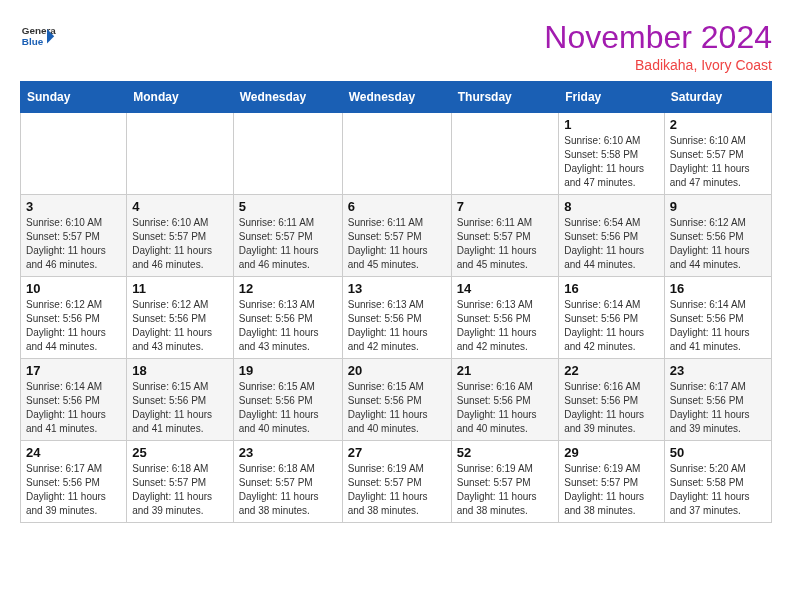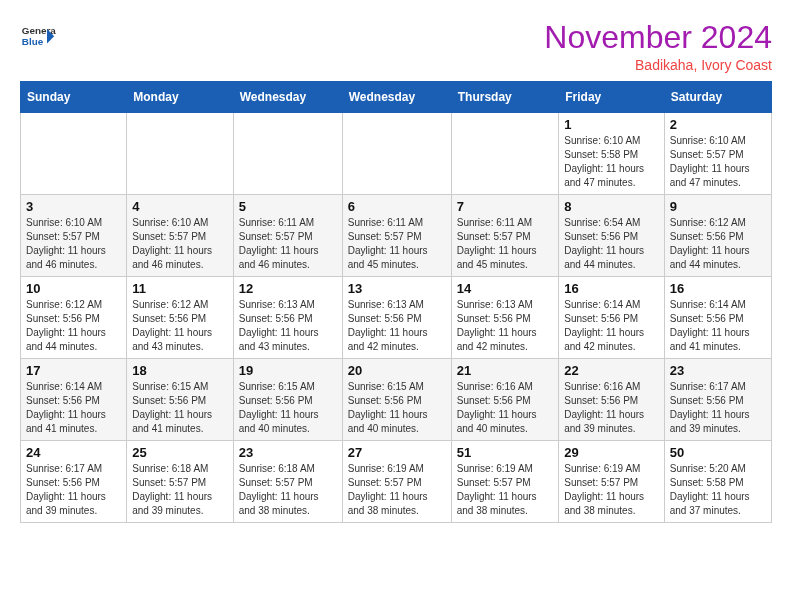--- a/index.html
+++ b/index.html
@@ -280,21 +280,21 @@
 Sunset: 5:57 PM
 Daylight: 11 hours and 38 minutes.</div>
         </td>
         <td>
           <div class="day-num">27</div>
           <div class="day-info">Sunrise: 6:19 AM
 Sunset: 5:57 PM
 Daylight: 11 hours and 38 minutes.</div>
         </td>
         <td>
-          <div class="day-num">51</div>
+          <div class="day-num">52</div>
           <div class="day-info">Sunrise: 6:19 AM
 Sunset: 5:57 PM
 Daylight: 11 hours and 38 minutes.</div>
         </td>
         <td>
           <div class="day-num">29</div>
           <div class="day-info">Sunrise: 6:19 AM
 Sunset: 5:57 PM
 Daylight: 11 hours and 38 minutes.</div>
         </td>

